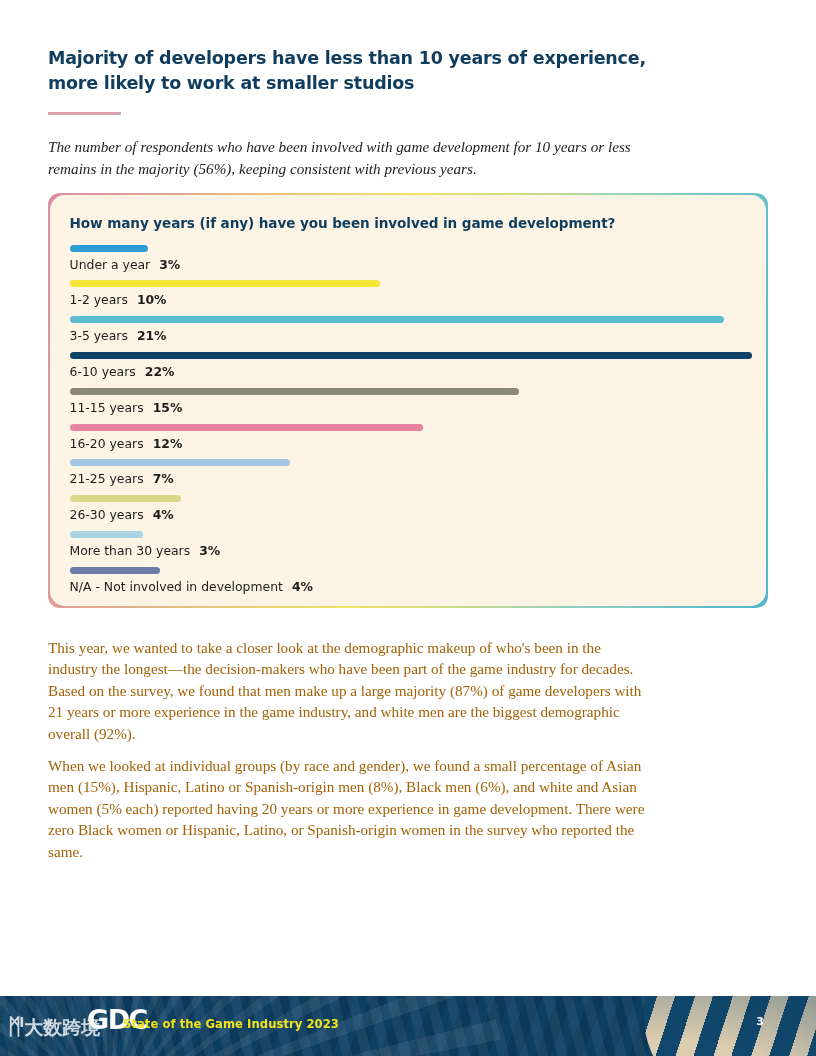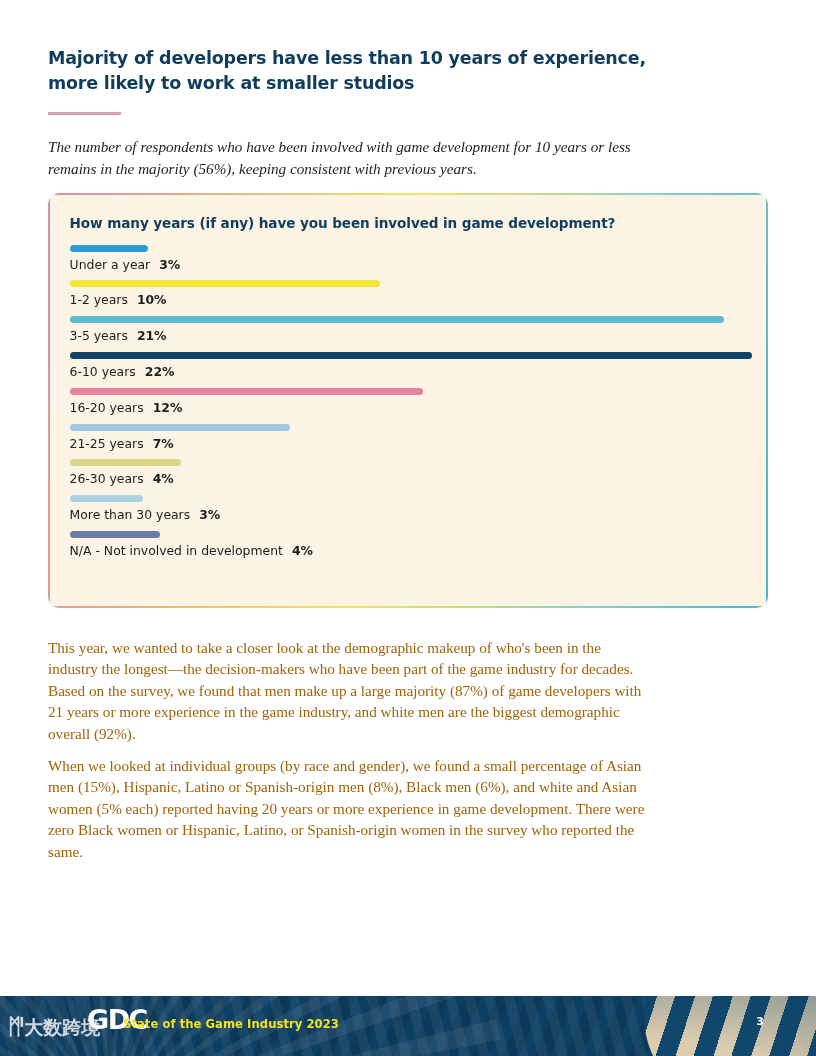--- a/index.html
+++ b/index.html
@@ -56,21 +56,21 @@
         #d98da6 0%,
         #dfae8f 18%,
         #ecd271 36%,
         #f0e36a 47%,
         #cddb83 60%,
         #8fcfc2 76%,
         #4fb4cd 100%);
   }
   .card {
     width:100%; height:100%;
-    border-radius:4px;
+    border-radius:15px;
     background:#fdf4e6;
     padding:20px 20px 0 20px;
   }
   .card-title {
     font-family:"DejaVu Sans", sans-serif;
     font-weight:bold;
     font-size:13.6px;
     color:#103d5d;
     letter-spacing:-0.1px;
     margin-bottom:14px;
@@ -238,20 +238,24 @@
         <div class="row">
           <div class="bar" style="width:654px;background:#5cbcd0;"></div>
           <div class="rowlabel"><span>3-5 years</span><span class="pct">21%</span></div>
         </div>
 
         <div class="row">
           <div class="bar" style="width:682px;background:#0f4468;"></div>
           <div class="rowlabel"><span>6-10 years</span><span class="pct">22%</span></div>
         </div>
 
+        <div class="row">
+          <div class="bar" style="width:449px;background:#8b887b;"></div>
+          <div class="rowlabel"><span>11-15 years</span><span class="pct">15%</span></div>
+        </div>
 
         <div class="row">
           <div class="bar" style="width:353px;background:#e6849f;"></div>
           <div class="rowlabel"><span>16-20 years</span><span class="pct">12%</span></div>
         </div>
 
         <div class="row">
           <div class="bar" style="width:220px;background:#a3c6e7;"></div>
           <div class="rowlabel"><span>21-25 years</span><span class="pct">7%</span></div>
         </div>

